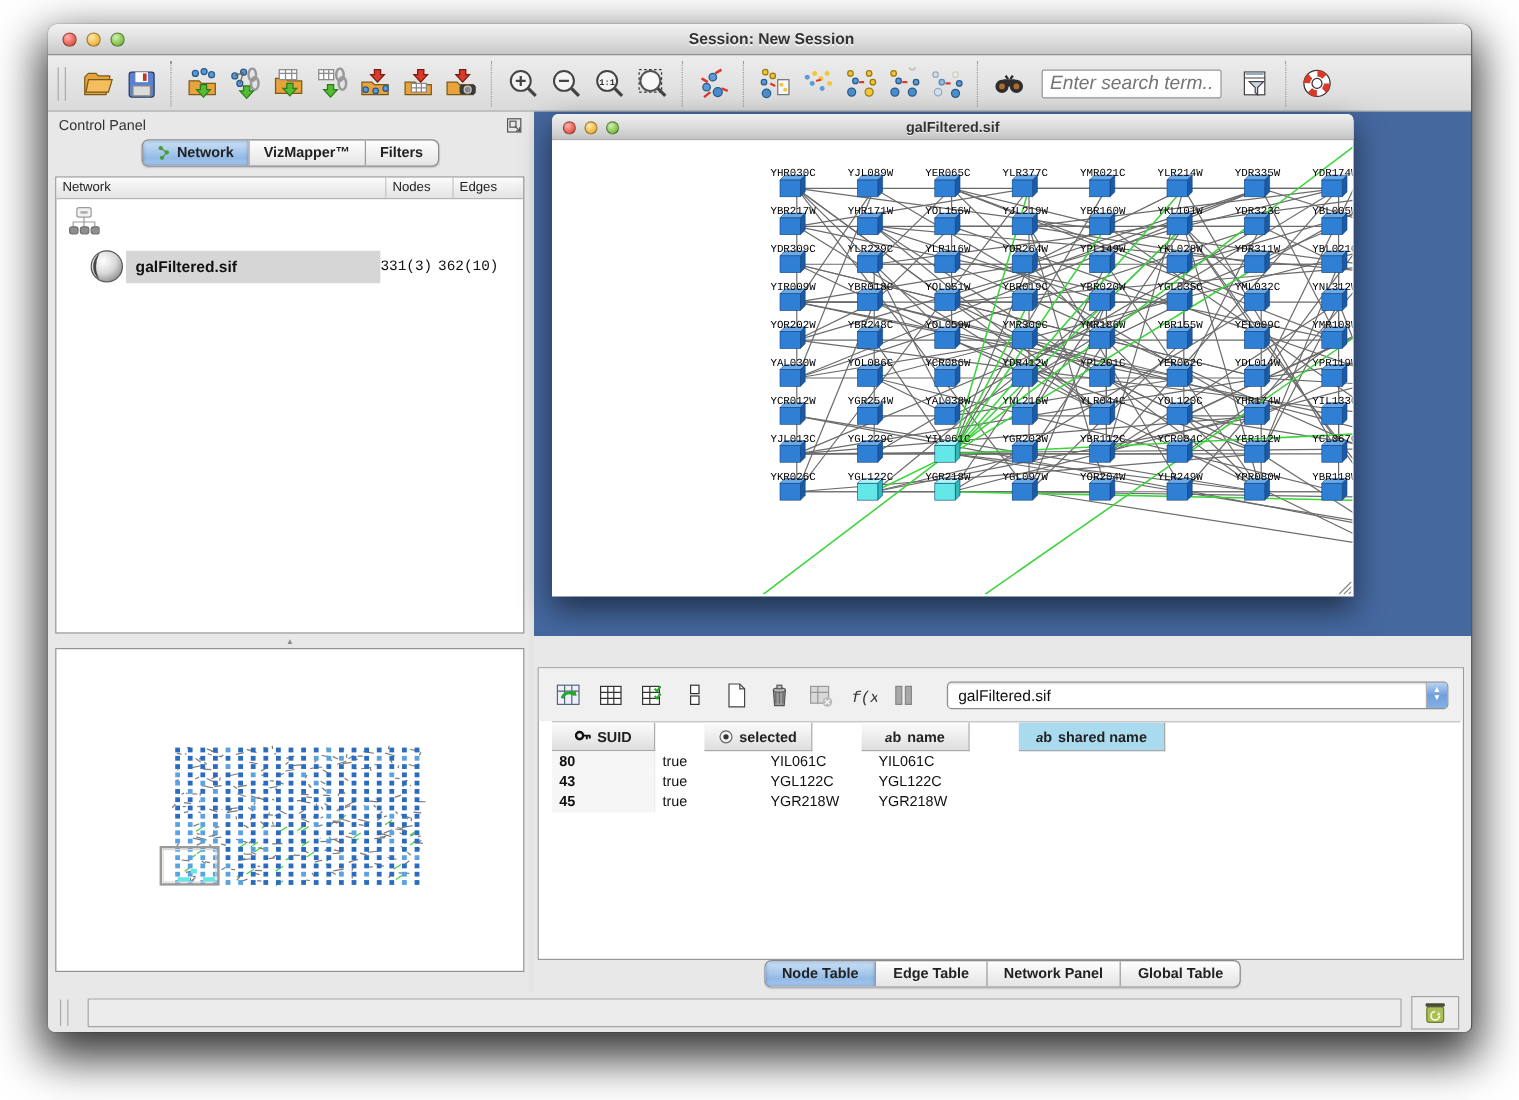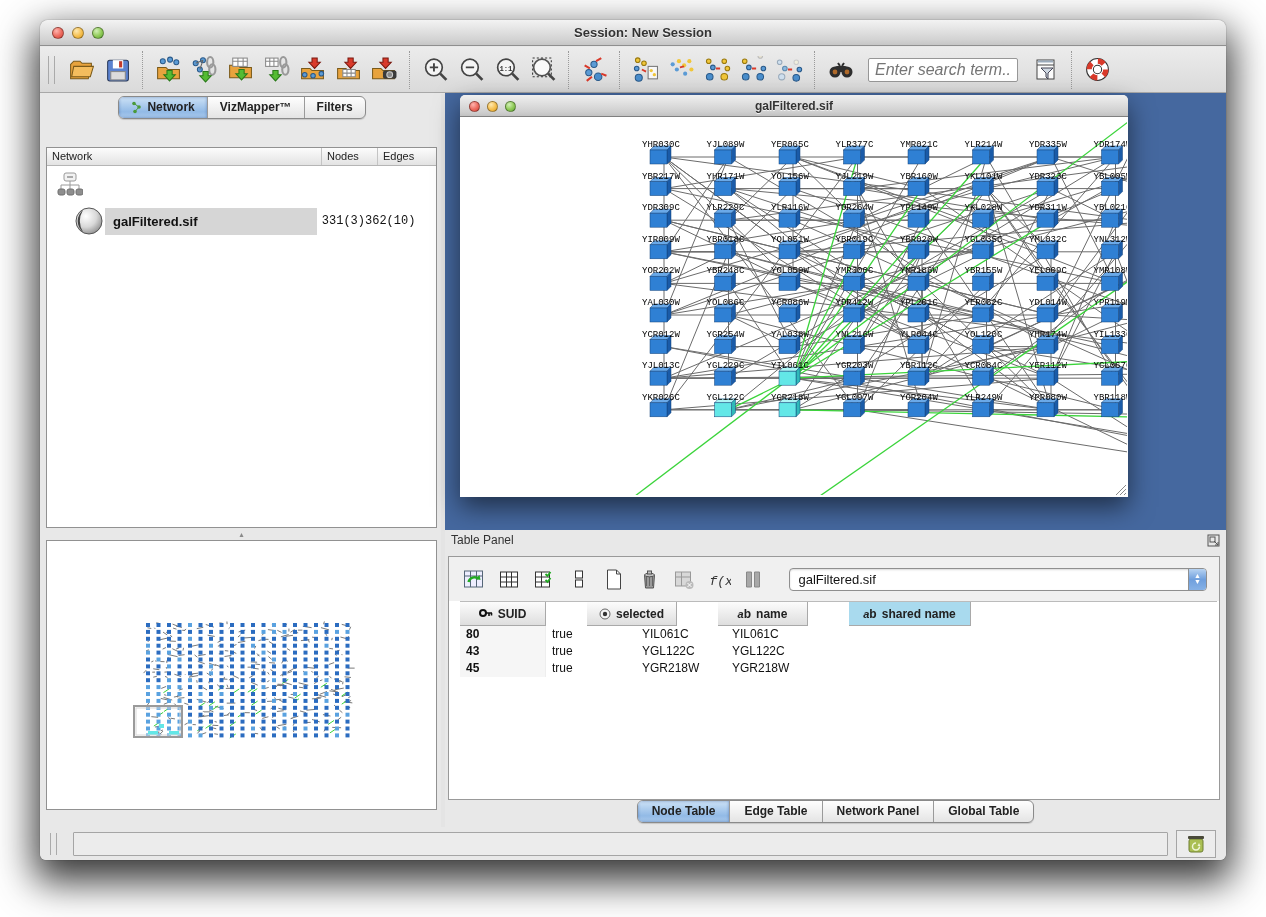--- a/index.html
+++ b/index.html
@@ -49,21 +49,21 @@
   #network-box { position:absolute; left:3px; top:53px; width:391px; height:381px;
     border:1px solid #919191; background:#fff; overflow:hidden; }
   #net-cols { height:18px; display:flex; background:linear-gradient(#fcfcfc,#e3e3e3); border-bottom:1px solid #b5b5b5;
     font-size:11px; color:#222; }
   #net-cols div { padding:2px 5px; border-right:1px solid #c4c4c4; }
   .col-network { flex:1; }  .col-nodes { width:56px; }  .col-edges { width:58px; border-right:none!important; }
   #tree-icon-row { padding:6px 0 0 10px; }
   #net-row { display:flex; align-items:center; margin:4px 0 0 26px; height:34px; font-size:13px; }
   #net-row .name-wrap { background:#d6d6d6; padding:6px 8px; width:212px; font-weight:bold; color:#111; }
   #net-row .num { font-family:"Liberation Mono",monospace; font-size:12px; color:#111; }
-  #net-row .num.n1 { width:48px; margin-left:0;text-align:right; }
+  #net-row .num.n1 { width:48px; margin-left:0; }
   #cp-divider { position:absolute; left:3px; top:436px; width:391px; height:9px; display:flex; align-items:center; justify-content:center; }
   #cp-divider span { color:#8a8a8a; font-size:8px; line-height:6px; }
   #birdeye-box { position:absolute; left:3px; top:446px; width:391px; height:270px;
     border:1px solid #919191; background:#fff; overflow:hidden; }
 
   
   #v-splitter { position:absolute; left:401px; top:74px; width:4px; height:733px; background:#e4e4e4; }
 
   
   #mdi { position:absolute; left:405px; top:73px; width:781px; height:437px; background:#45689f; }
@@ -328,20 +328,29 @@
         <div class="tb-btn">
           <svg width="27" height="27" viewBox="0 0 26 26">
             <circle cx="13" cy="13" r="10.5" fill="#fff" stroke="#333"></circle>
             <circle cx="13" cy="13" r="8" fill="none" stroke="#d93a2b" stroke-width="5" stroke-dasharray="6.3 6.3"></circle>
             <circle cx="13" cy="13" r="4" fill="#fff" stroke="#333"></circle>
           </svg>
         </div>
       </div>
 
     <div id="control-panel">
+      <div class="panel-header">
+        <span>Control Panel</span>
+        <span class="flex"></span>
+        <svg class="float-icon" viewBox="0 0 13 13">
+            <rect x="1" y="1" width="11" height="11" fill="none" stroke="#555"></rect>
+            <rect x="3" y="3" width="5" height="5" fill="none" stroke="#555"></rect>
+            <path d="M7 7 L11 11 M11 8 v3 h-3" stroke="#555" fill="none"></path>
+          </svg>
+      </div>
       <div id="cp-tabs">
           <div class="seg-group">
             <div class="seg sel">
               <svg width="12" height="13" viewBox="0 0 12 13">
                 <circle cx="3" cy="2.5" r="1.8" fill="#4a9a3a"></circle>
                 <circle cx="8" cy="6" r="1.8" fill="#4a9a3a"></circle>
                 <circle cx="4" cy="10.5" r="1.8" fill="#4a9a3a"></circle>
                 <path d="M3 2.5 L8 6 L4 10.5" stroke="#4a9a3a" fill="none"></path>
               </svg>
               <span>Network</span>
@@ -1686,29 +1695,20 @@
               </g>
             </svg>
         </div>
         <svg id="net-resize" viewBox="0 0 14 14">
           <path d="M13 3 L3 13 M13 7 L7 13 M13 11 L11 13" stroke="#8a8a8a" fill="none"></path>
         </svg>
       </div>
     </div>
 
     <div id="table-panel">
-      <div class="panel-header">
-        <span>Table Panel</span>
-        <span class="flex"></span>
-        <svg class="float-icon" viewBox="0 0 13 13">
-            <rect x="1" y="1" width="11" height="11" fill="none" stroke="#555"></rect>
-            <rect x="3" y="3" width="5" height="5" fill="none" stroke="#555"></rect>
-            <path d="M7 7 L11 11 M11 8 v3 h-3" stroke="#555" fill="none"></path>
-          </svg>
-      </div>
       <div id="tp-inner">
         <div id="tp-toolbar">
 
           <div class="tp-btn">
               <svg width="24" height="23" viewBox="0 0 23 23">
                 <rect x="2" y="3" width="18" height="16" fill="#eef" stroke="#567"></rect>
                 <path d="M2 8 h18 M8 3 v16 M14 3 v16" stroke="#567"></path>
                 <path d="M6 14 a6 6 0 0 1 10-3" stroke="#2a2" stroke-width="2.4" fill="none"></path>
                 <path d="M17 7 l1 5 -5-1z" fill="#2a2"></path>
               </svg>

